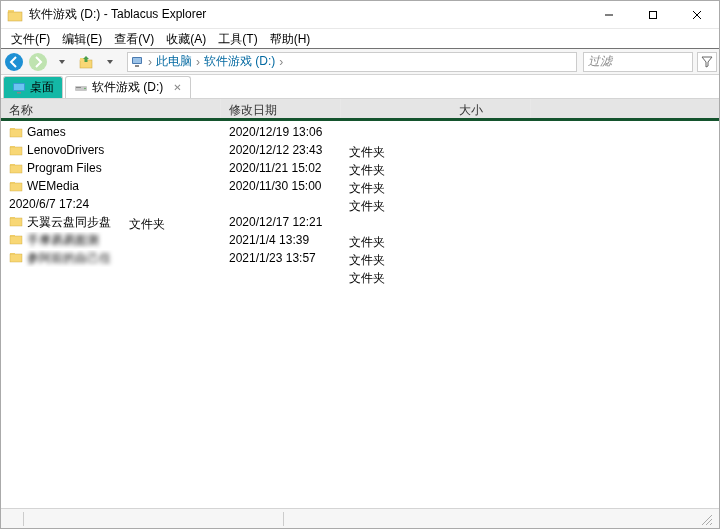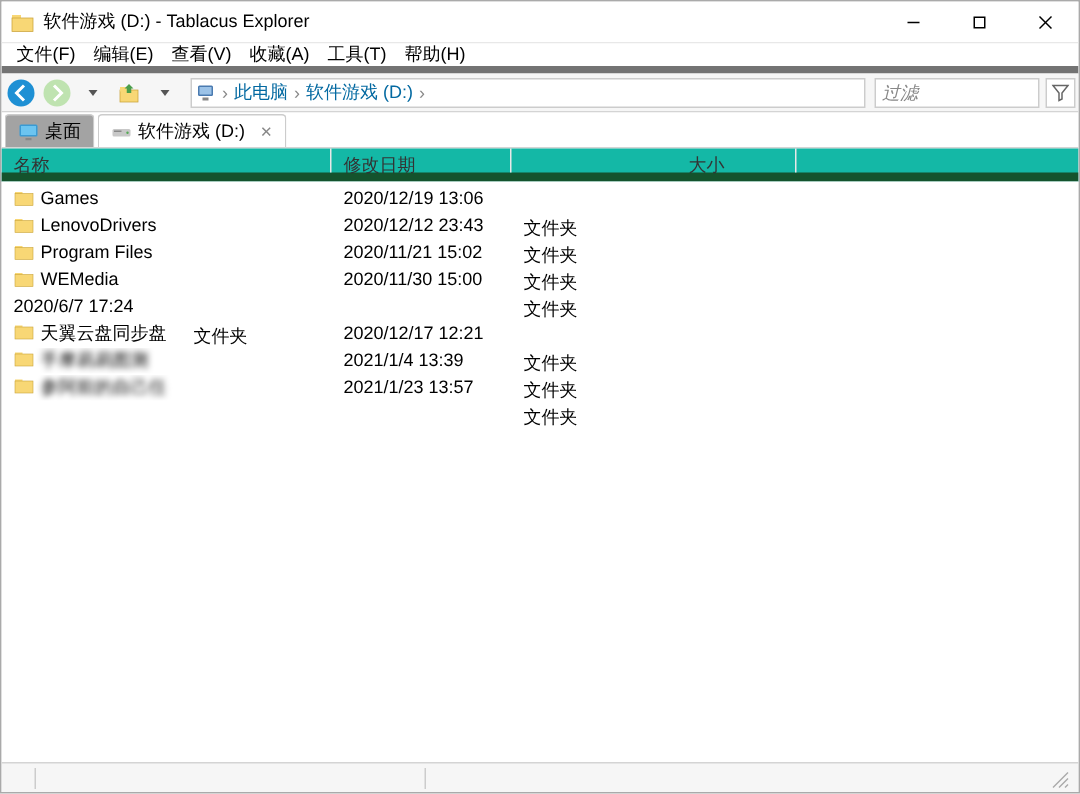--- a/index.html
+++ b/index.html
@@ -4,38 +4,38 @@
 <style>
 * { margin: 0; padding: 0; box-sizing: border-box; font-family: "Microsoft YaHei", "Segoe UI", sans-serif; }
 body { background: #fff; width: 720px; height: 529px; overflow: hidden; border: 1px solid #aaa; display: flex; flex-direction: column; font-size: 12px; color: #000; }
 
 .titlebar { height: 28px; display: flex; align-items: center; padding: 0 0 0 6px; background: #fff; border-bottom: 1px solid #e8e8e8; }
 .titlebar .icon { width: 16px; height: 16px; margin-right: 6px; }
 .titlebar .title { flex: 1; font-size: 12px; }
 .titlebar .winbtns { display: flex; height: 100%; }
 .titlebar .winbtn { width: 44px; display: flex; align-items: center; justify-content: center; font-size: 14px; }
 
-.menubar { height: 20px; display: flex; align-items: center; padding: 0 4px; background: #fff; border-bottom: 5px solid #737373; }
+.menubar { height: 20px; display: flex; padding: 0 4px; background: #fff; border-bottom: 1px solid #737373; }
 .menubar .menuitem { padding: 2px 6px; font-size: 12px; cursor: default; }
 
 .toolbar { height: 26px; display: flex; align-items: center; background: #f6f6f6; border-bottom: 1px solid #d4d4d4; padding: 0 2px; gap: 2px; }
 .navbtn { width: 22px; height: 22px; display: flex; align-items: center; justify-content: center; border-radius: 2px; }
 .addressbar { flex: 1; height: 20px; border: 1px solid #ccc; background: #fff; display: flex; align-items: center; padding: 0 2px; margin: 0 4px; }
 .addressbar .crumb { font-size: 12px; color: #0369a1; padding: 0 2px; }
 .addressbar .sep { color: #888; padding: 0 2px; }
-.filterbox { width: 110px; height: 20px; border: 1px solid #ccc; background: #fff; display: flex; align-items: flex-end; padding: 0 4px; color: #888; font-style: italic; }
+.filterbox { width: 110px; height: 20px; border: 1px solid #ccc; background: #fff; display: flex; align-items: center; padding: 0 4px; color: #888; font-style: italic; }
 .filtericon { width: 20px; height: 20px; border: 1px solid #ccc; background: #fff; display: flex; align-items: center; justify-content: center; margin-left: 2px; }
 
 .tabstrip { height: 24px; display: flex; align-items: flex-end; background: #fff; border-bottom: 1px solid #d4d4d4; padding: 0 2px; }
 .tab { height: 22px; border: 1px solid #ccc; border-bottom: none; background: #fff; display: flex; align-items: center; padding: 0 8px; margin-right: 2px; border-radius: 3px 3px 0 0; font-size: 12px; gap: 4px; }
-.tab.inactive { background: #a3a3a3; align-items: center; }
+.tab.inactive { background: #14b8a6; align-items: center; }
 .tab .closex { margin-left: 6px; color: #888; font-size: 10px; }
 .tab .tabicon { width: 14px; height: 14px; }
 
-.listheader { height: 22px; display: flex; border-bottom: 6px solid #14532d; background: #14b8a6; }
+.listheader { height: 22px; display: flex; border-bottom: 3px solid #14532d; background: #e5e5e5; }
 .listheader .col { padding: 3px 8px; font-size: 12px; border-right: 1px solid #e8e8e8; color: #333; }
 .listbody { flex: 1; overflow: auto; background: #fff; padding-top: 2px; }
 .row { display: flex; height: 18px; align-items: center; }
 .row .cell { padding: 0 8px; font-size: 12px; overflow: hidden; white-space: nowrap; }
 .row .iconcell { display: flex; align-items: flex-start; gap: 4px; }
 .blurred { filter: blur(2px); }
 
 .statusbar { height: 20px; border-top: 1px solid #d4d4d4; background: #f6f6f6; display: flex; align-items: center; padding: 0 6px; }
 .statusbar .seg { border-right: 1px solid #ccc; padding: 0 8px; height: 14px; }
 .statusbar .grip { margin-left: auto; width: 14px; height: 14px; }

